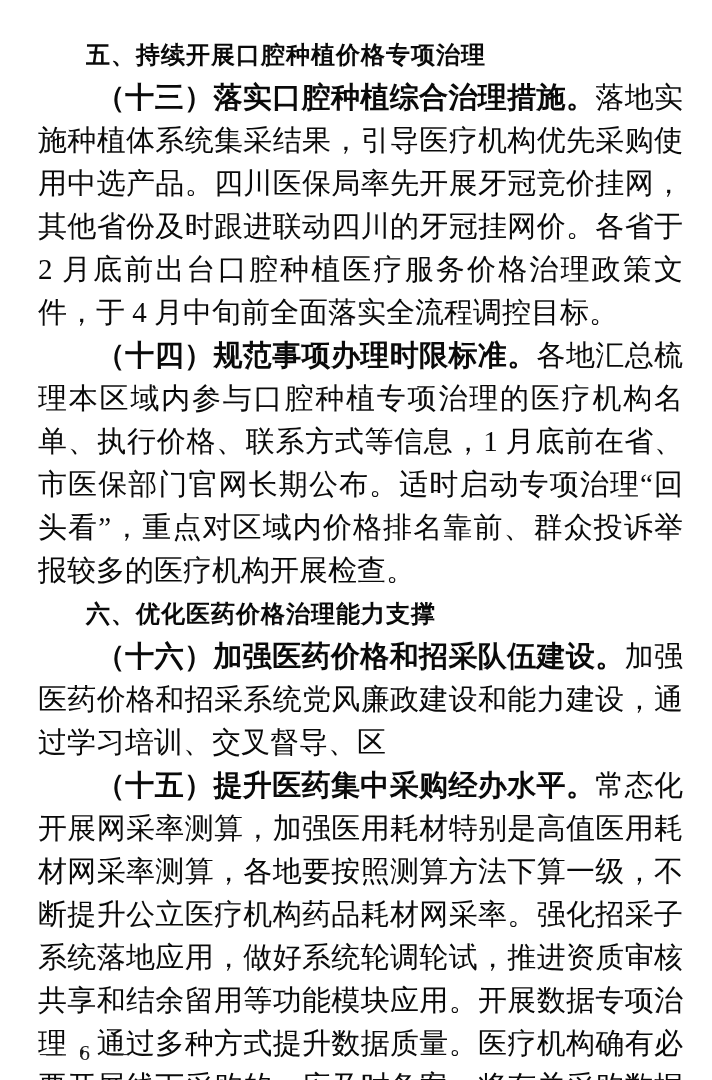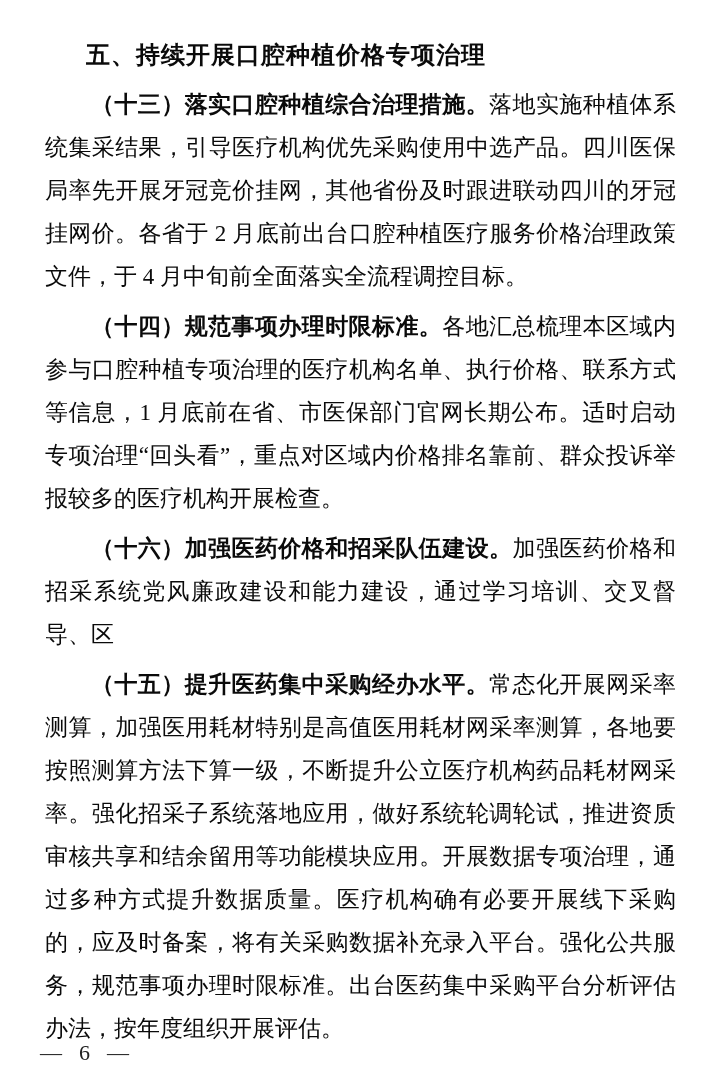--- a/index.html
+++ b/index.html
@@ -28,22 +28,22 @@
     margin: 0;
     font-size: 24px;
     line-height: 43px;
     font-weight: bold;
     font-family: "Liberation Sans", sans-serif;
     text-indent: 2em;
     letter-spacing: 1px;
     color: #0a0a0a;
   }
   .para {
-    margin: 7px;
-    font-size: 23px;
+    margin: 0;
+    font-size: 29px;
     line-height: 43px;
     text-align: justify;
     text-justify: inter-character;
     text-indent: 2em;
     color: #0a0a0a;
   }
   .para .lead {
     font-weight: bold;
   }
   .page-footer {
@@ -64,20 +64,21 @@
 
 <div class="page">
   <main class="content">
 
     <h2 class="section-heading">五、持续开展口腔种植价格专项治理</h2>
 
     <p class="para"><span class="lead">（十三）落实口腔种植综合治理措施。</span><span class="body-text">落地实施种植体系统集采结果，引导医疗机构优先采购使用中选产品。四川医保局率先开展牙冠竞价挂网，其他省份及时跟进联动四川的牙冠挂网价。各省于 2 月底前出台口腔种植医疗服务价格治理政策文件，于 4 月中旬前全面落实全流程调控目标。</span></p>
 
     <p class="para"><span class="lead">（十四）规范事项办理时限标准。</span><span class="body-text">各地汇总梳理本区域内参与口腔种植专项治理的医疗机构名单、执行价格、联系方式等信息，1 月底前在省、市医保部门官网长期公布。适时启动专项治理“回头看”，重点对区域内价格排名靠前、群众投诉举报较多的医疗机构开展检查。</span></p>
 
+    <h2 class="section-heading">六、优化医药价格治理能力支撑</h2>
 
     <p class="para"><span class="lead">（十六）加强医药价格和招采队伍建设。</span><span class="body-text">加强医药价格和招采系统党风廉政建设和能力建设，通过学习培训、交叉督导、区</span></p>
 
     <p class="para"><span class="lead">（十五）提升医药集中采购经办水平。</span><span class="body-text">常态化开展网采率测算，加强医用耗材特别是高值医用耗材网采率测算，各地要按照测算方法下算一级，不断提升公立医疗机构药品耗材网采率。强化招采子系统落地应用，做好系统轮调轮试，推进资质审核共享和结余留用等功能模块应用。开展数据专项治理，通过多种方式提升数据质量。医疗机构确有必要开展线下采购的，应及时备案，将有关采购数据补充录入平台。强化公共服务，规范事项办理时限标准。出台医药集中采购平台分析评估办法，按年度组织开展评估。</span></p>
 
   </main>
 
   <footer class="page-footer">
     <span class="page-number">—  6  —</span>
   </footer>

